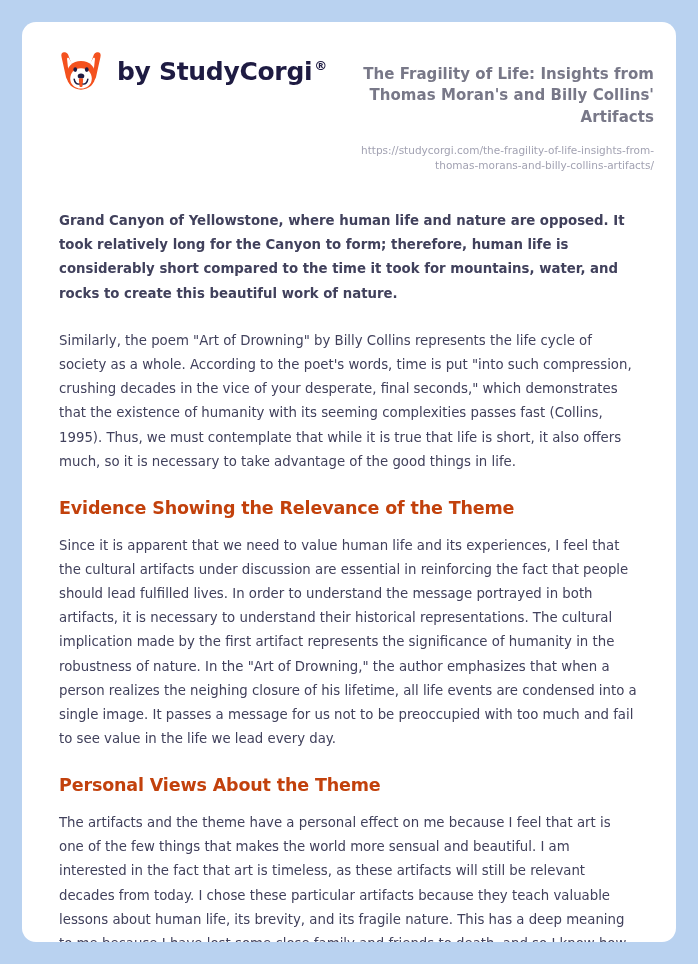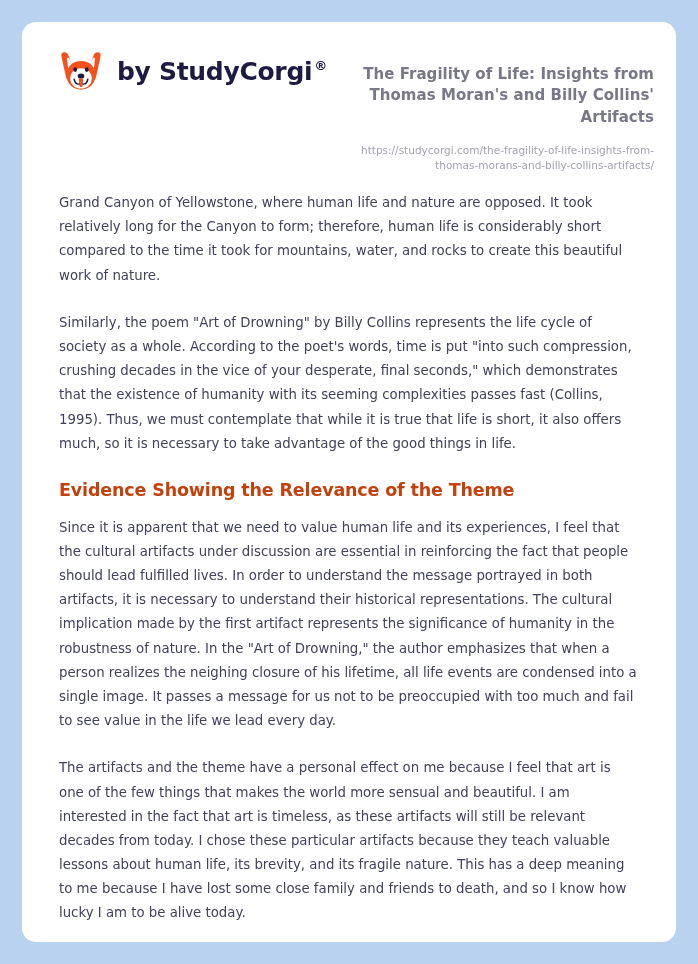--- a/index.html
+++ b/index.html
@@ -86,21 +86,22 @@
   }
   p.para {
     margin: 0 0 23px 0;
     font-size: 13.3px;
     line-height: 1.82;
     color: #41415c;
     font-family: "DejaVu Sans", sans-serif;
     text-align: left;
   }
   p.para:first-of-type {
-    margin-top: 0;
+    margin-top: 18px;
+    font-weight: bold;
   }
   h2.section-heading {
     margin: 22px 0 14px 0;
     font-size: 17.5px;
     font-weight: 700;
     color: #c2410c;
     line-height: 1.3;
     letter-spacing: -0.15px;
     font-family: "DejaVu Sans", sans-serif;
   }
@@ -146,17 +147,18 @@
     <div class="body-top-gap"></div>
 
     <p class="para">Grand Canyon of Yellowstone, where human life and nature are opposed. It took relatively long for the Canyon to form; therefore, human life is considerably short compared to the time it took for mountains, water, and rocks to create this beautiful work of nature.</p>
 
     <p class="para">Similarly, the poem "Art of Drowning" by Billy Collins represents the life cycle of society as a whole. According to the poet's words, time is put "into such compression, crushing decades in the vice of your desperate, final seconds," which demonstrates that the existence of humanity with its seeming complexities passes fast (Collins, 1995). Thus, we must contemplate that while it is true that life is short, it also offers much, so it is necessary to take advantage of the good things in life.</p>
 
     <h2 class="section-heading">Evidence Showing the Relevance of the Theme</h2>
 
     <p class="para">Since it is apparent that we need to value human life and its experiences, I feel that the cultural artifacts under discussion are essential in reinforcing the fact that people should lead fulfilled lives. In order to understand the message portrayed in both artifacts, it is necessary to understand their historical representations. The cultural implication made by the first artifact represents the significance of humanity in the robustness of nature. In the "Art of Drowning," the author emphasizes that when a person realizes the neighing closure of his lifetime, all life events are condensed into a single image. It passes a message for us not to be preoccupied with too much and fail to see value in the life we lead every day.</p>
 
+    <h2 class="section-heading">Personal Views About the Theme</h2>
 
     <p class="para">The artifacts and the theme have a personal effect on me because I feel that art is one of the few things that makes the world more sensual and beautiful. I am interested in the fact that art is timeless, as these artifacts will still be relevant decades from today. I chose these particular artifacts because they teach valuable lessons about human life, its brevity, and its fragile nature. This has a deep meaning to me because I have lost some close family and friends to death, and so I know how lucky I am to be alive today.</p>
   </div>
 
 </div>
 
 </body></html>

